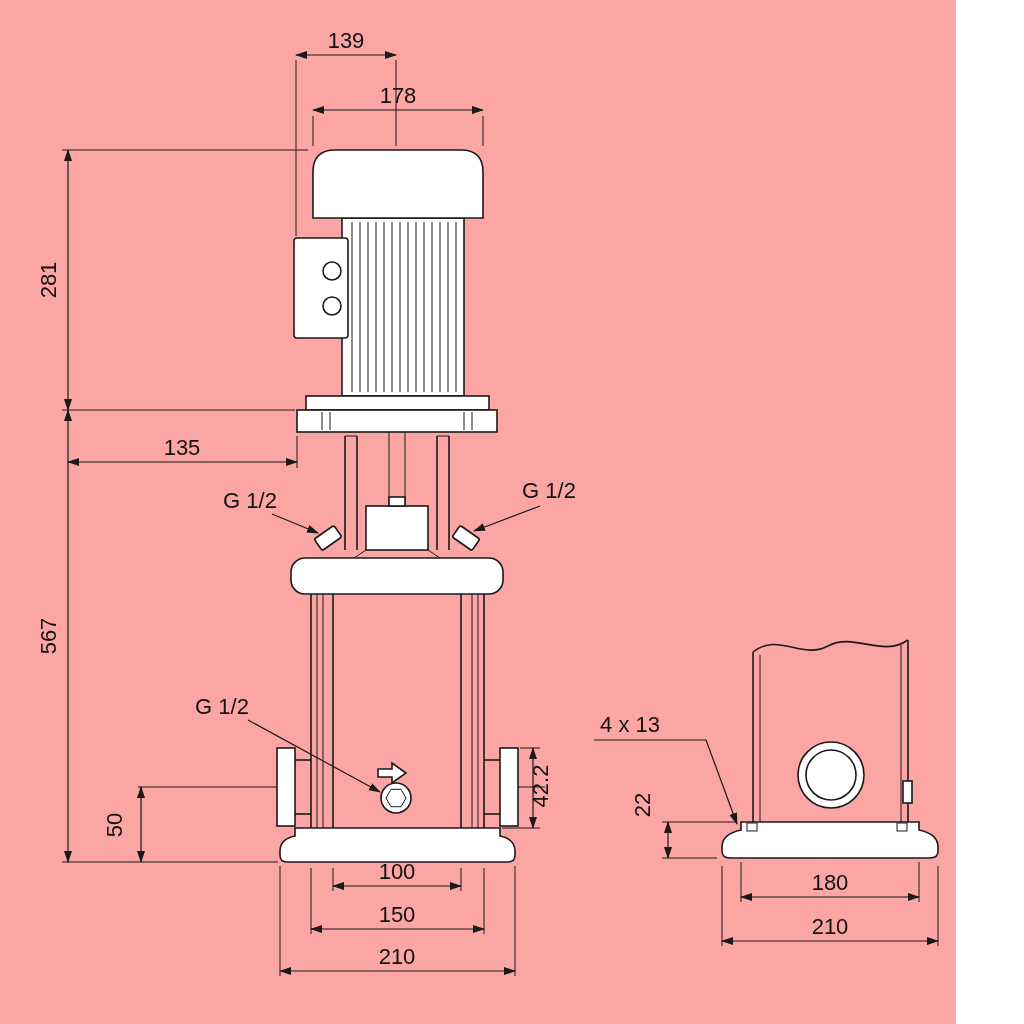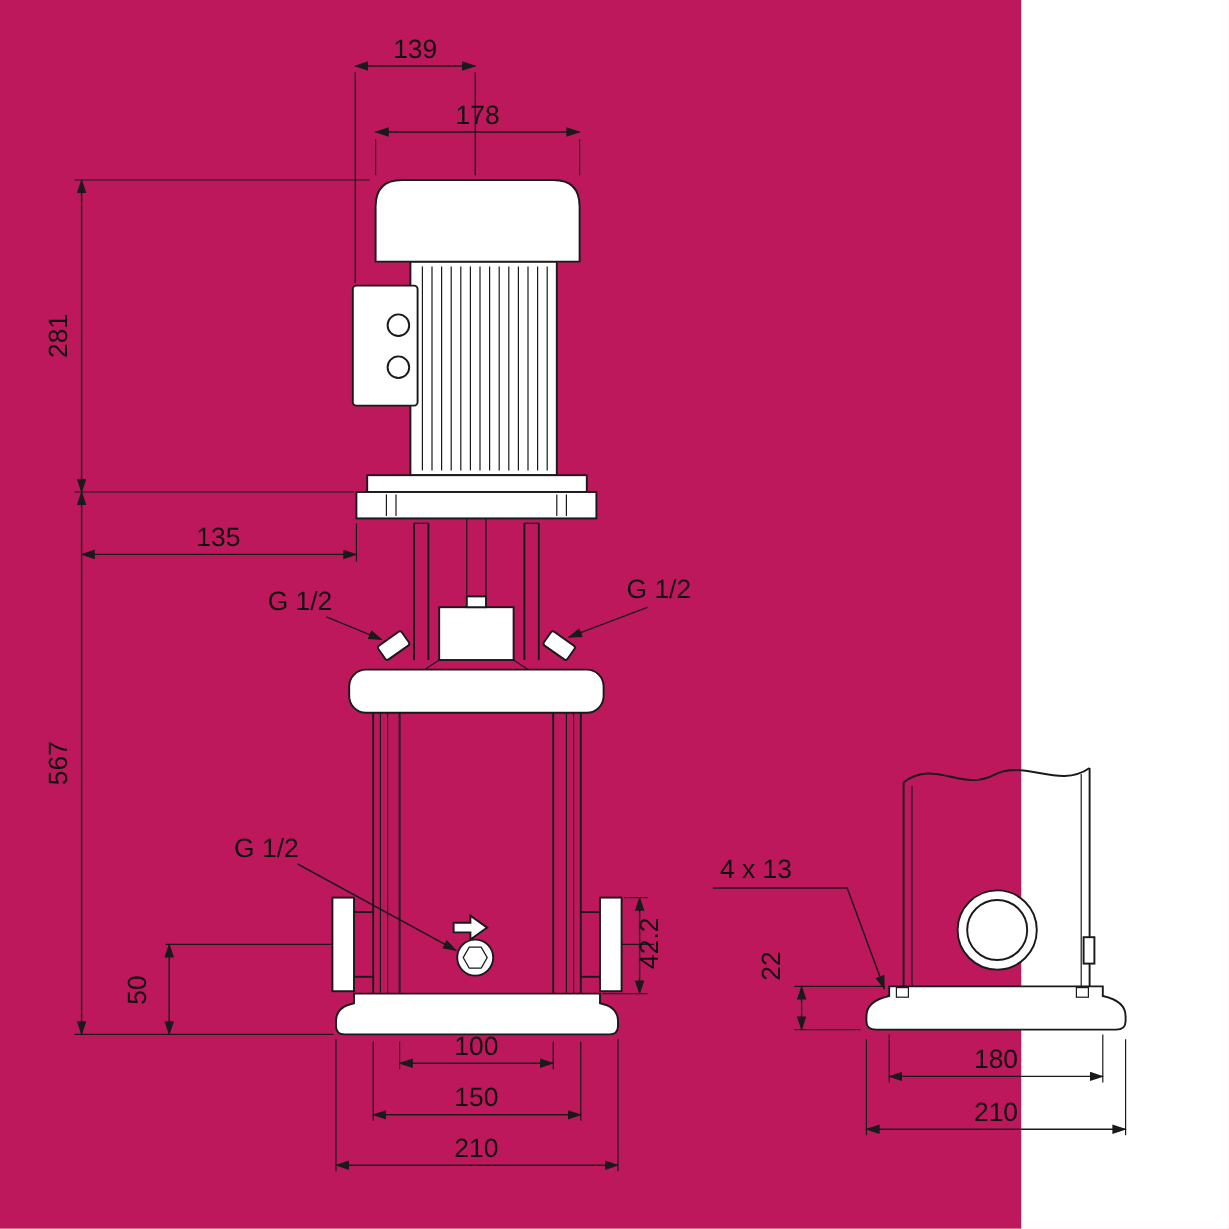--- a/index.html
+++ b/index.html
@@ -1,16 +1,16 @@
 <!DOCTYPE html>
 <html><head>
 <meta charset="utf-8">
 <style>
   html,body{margin:0;padding:0;background:#ffffff;}
-  .page{width:851px;height:1024px;background:#be185d;position:relative;font-family:"Liberation Sans",sans-serif;}
+  .page{width:956px;height:1024px;background:#fca5a5;position:relative;font-family:"Liberation Sans",sans-serif;}
   svg{display:block;}
   .outline{stroke:#1a1a1a;stroke-width:1.6;fill:none;}
   .solid{stroke:#1a1a1a;stroke-width:1.6;fill:#ffffff;}
   .fin{stroke:#1a1a1a;stroke-width:1;fill:none;}
   .thin{stroke:#1a1a1a;stroke-width:1;fill:none;}
   .dim{stroke:#1a1a1a;stroke-width:1.2;fill:none;}
   .dimtext{font-family:"Liberation Sans",sans-serif;font-size:22px;fill:#111111;}
   .mid{text-anchor:middle;}
 </style>
 </head>

